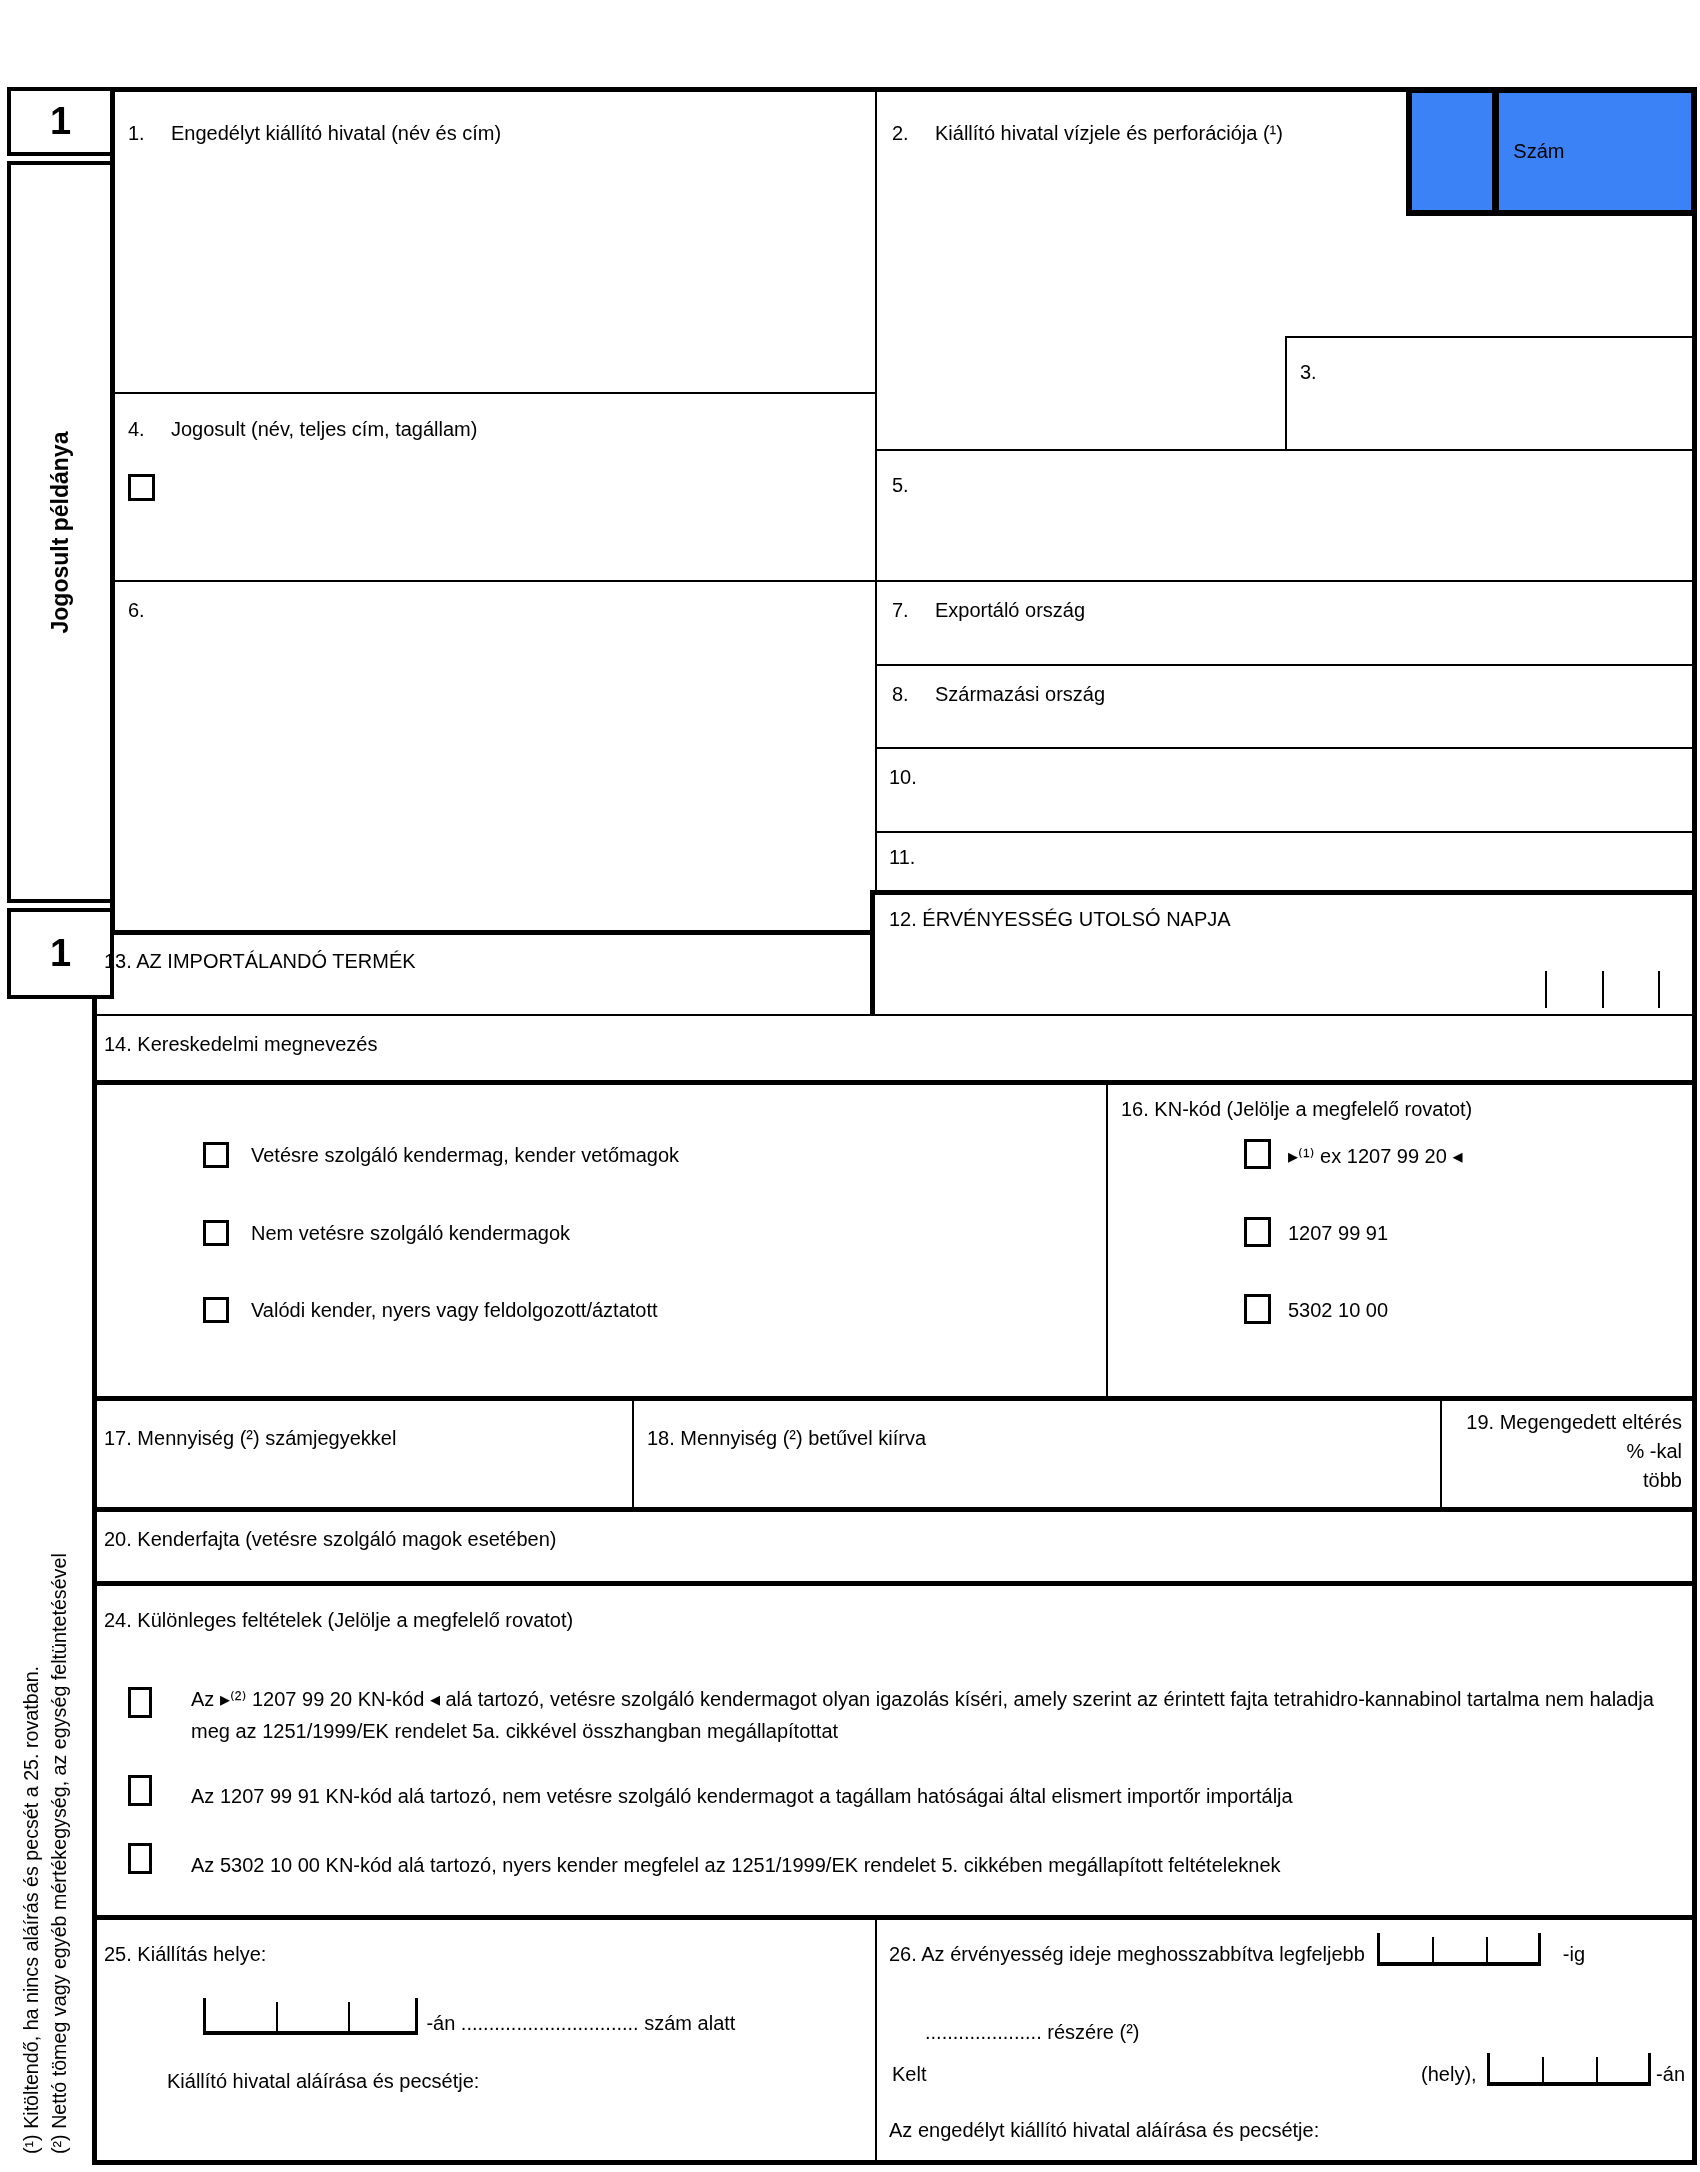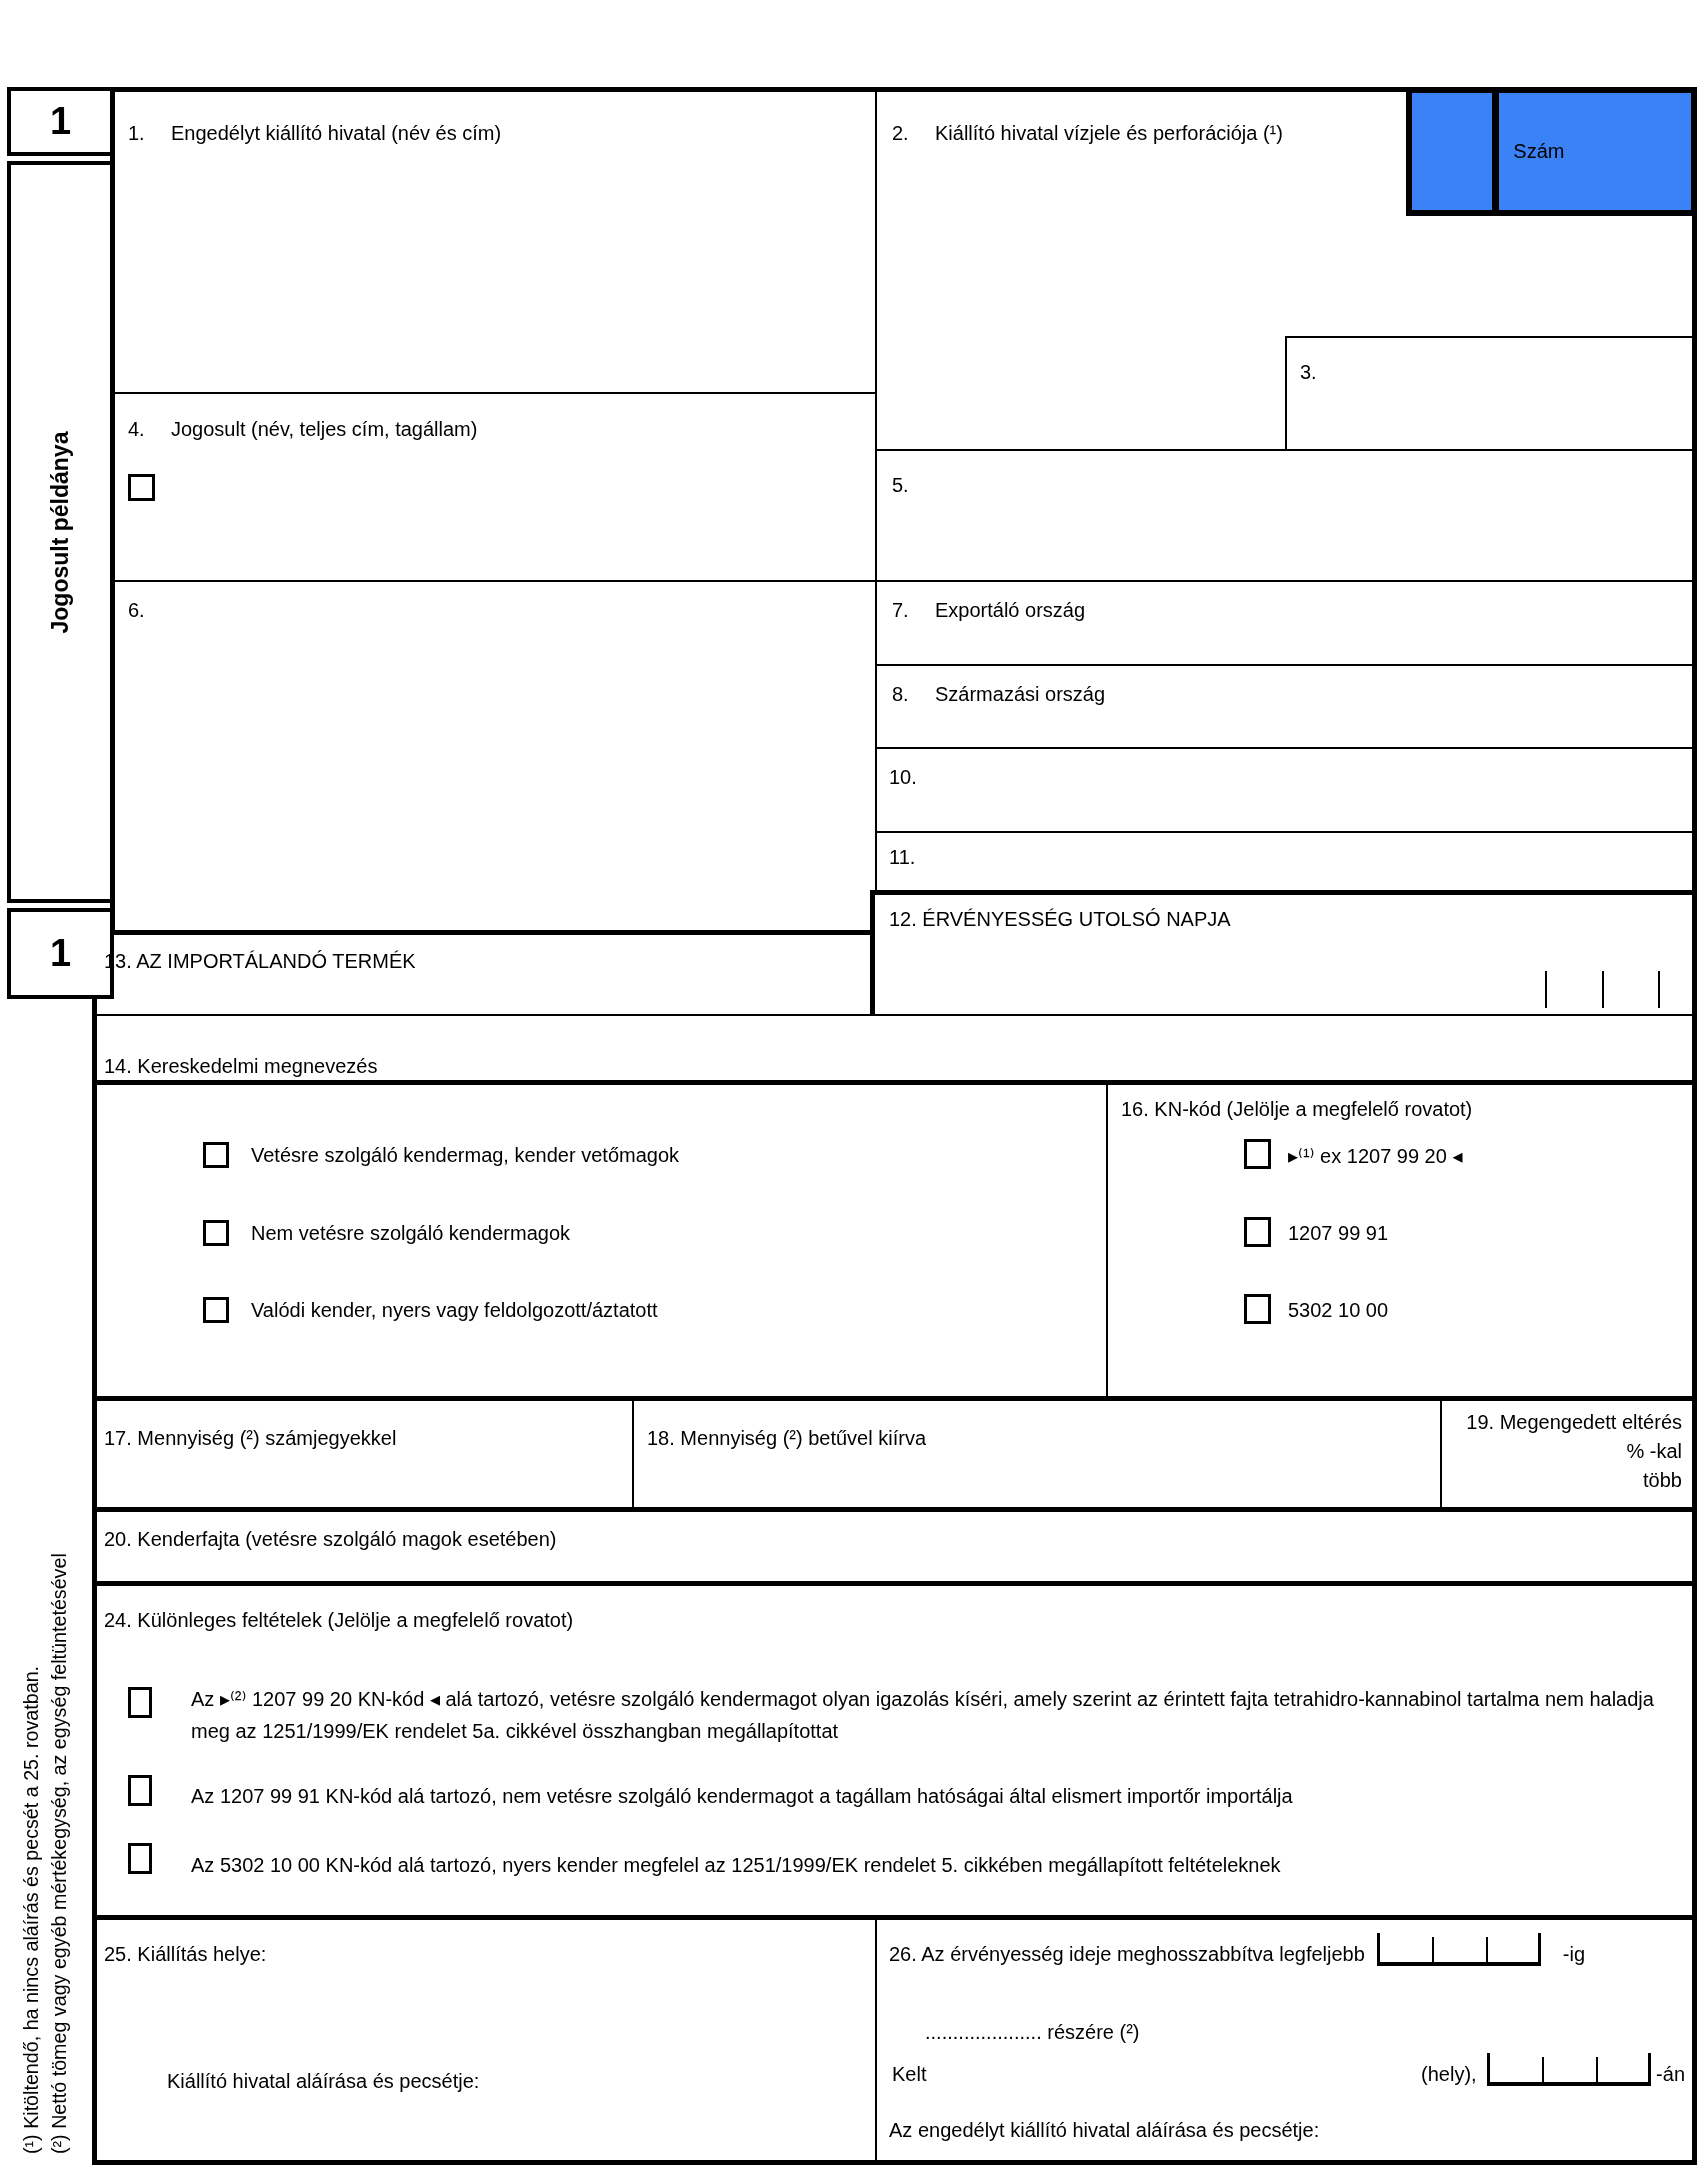--- a/index.html
+++ b/index.html
@@ -97,21 +97,21 @@
   </div>
   <div class="lbl" style="left:889px;top:766px;">10.</div>
   <div class="lbl" style="left:889px;top:846px;">11.</div>
   <div class="lbl" style="left:889px;top:908px;">12. ÉRVÉNYESSÉG UTOLSÓ NAPJA</div>
 
   <div class="vl" style="left:1545px;top:971px;width:1.8px;height:37px;"></div>
   <div class="vl" style="left:1602px;top:971px;width:1.8px;height:37px;"></div>
   <div class="vl" style="left:1658px;top:971px;width:1.8px;height:37px;"></div>
 
   <div class="lbl" style="left:104px;top:950px;">13. AZ IMPORTÁLANDÓ TERMÉK</div>
-  <div class="lbl" style="left:104px;top:1055px;">14. Kereskedelmi megnevezés</div>
+  <div class="lbl" style="left:104px;top:1033px;">14. Kereskedelmi megnevezés</div>
 
   <div class="cb" style="left:203px;top:1142px;width:26px;height:26px;"></div>
   <div class="lbl" style="left:251px;top:1144px;">Vetésre szolgáló kendermag, kender vetőmagok</div>
   <div class="cb" style="left:203px;top:1220px;width:26px;height:26px;"></div>
   <div class="lbl" style="left:251px;top:1222px;">Nem vetésre szolgáló kendermagok</div>
   <div class="cb" style="left:203px;top:1297px;width:26px;height:26px;"></div>
   <div class="lbl" style="left:251px;top:1299px;">Valódi kender, nyers vagy feldolgozott/áztatott</div>
 
   <div class="lbl" style="left:1121px;top:1098px;">16. KN-kód (Jelölje a megfelelő rovatot)</div>
   <div class="cb" style="left:1244px;top:1139px;width:27.4px;height:30px;"></div>
@@ -133,20 +133,27 @@
 
   <div class="lbl" style="left:104px;top:1609px;">24. Különleges feltételek (Jelölje a megfelelő rovatot)</div>
   <div class="cb" style="left:128px;top:1687px;width:24px;height:31px;"></div>
   <div class="lbl wrap" style="left:191px;top:1683px;width:1488px;line-height:32px;">Az ▸⁽²⁾ 1207 99 20 KN-kód ◂ alá tartozó, vetésre szolgáló kendermagot olyan igazolás kíséri, amely szerint az érintett fajta tetrahidro-kannabinol tartalma nem haladja meg az 1251/1999/EK rendelet 5a. cikkével összhangban megállapítottat</div>
   <div class="cb" style="left:128px;top:1775px;width:24px;height:31px;"></div>
   <div class="lbl wrap" style="left:191px;top:1780px;width:1488px;line-height:32px;">Az 1207 99 91 KN-kód alá tartozó, nem vetésre szolgáló kendermagot a tagállam hatóságai által elismert importőr importálja</div>
   <div class="cb" style="left:128px;top:1843px;width:24px;height:31px;"></div>
   <div class="lbl wrap" style="left:191px;top:1849px;width:1488px;line-height:32px;">Az 5302 10 00 KN-kód alá tartozó, nyers kender megfelel az 1251/1999/EK rendelet 5. cikkében megállapított feltételeknek</div>
 
   <div class="lbl" style="left:104px;top:1943px;">25. Kiállítás helye:</div>
+  <div class="flexrow" style="left:203px;top:1998px;">
+    <span class="datefield" style="width:215px;height:37px;">
+      <i class="tick" style="left:70px;"></i>
+        <i class="tick" style="left:142px;"></i>
+    </span>
+    <span style="margin-left:8.4px;white-space:nowrap;">-án ................................  szám alatt</span>
+  </div>
   <div class="lbl" style="left:167px;top:2070px;">Kiállító hivatal aláírása és pecsétje:</div>
 
   <div class="flexrow" style="left:889px;top:1933px;width:796px;">
     <span style="white-space:nowrap;">26. Az érvényesség ideje meghosszabbítva legfeljebb</span>
     <span class="datefield" style="width:164px;height:33px;margin-left:12px;">
       <i class="tick" style="left:52px;"></i>
         <i class="tick" style="left:106px;"></i>
     </span>
     <span style="margin-left:22px;">-ig</span>
   </div>

